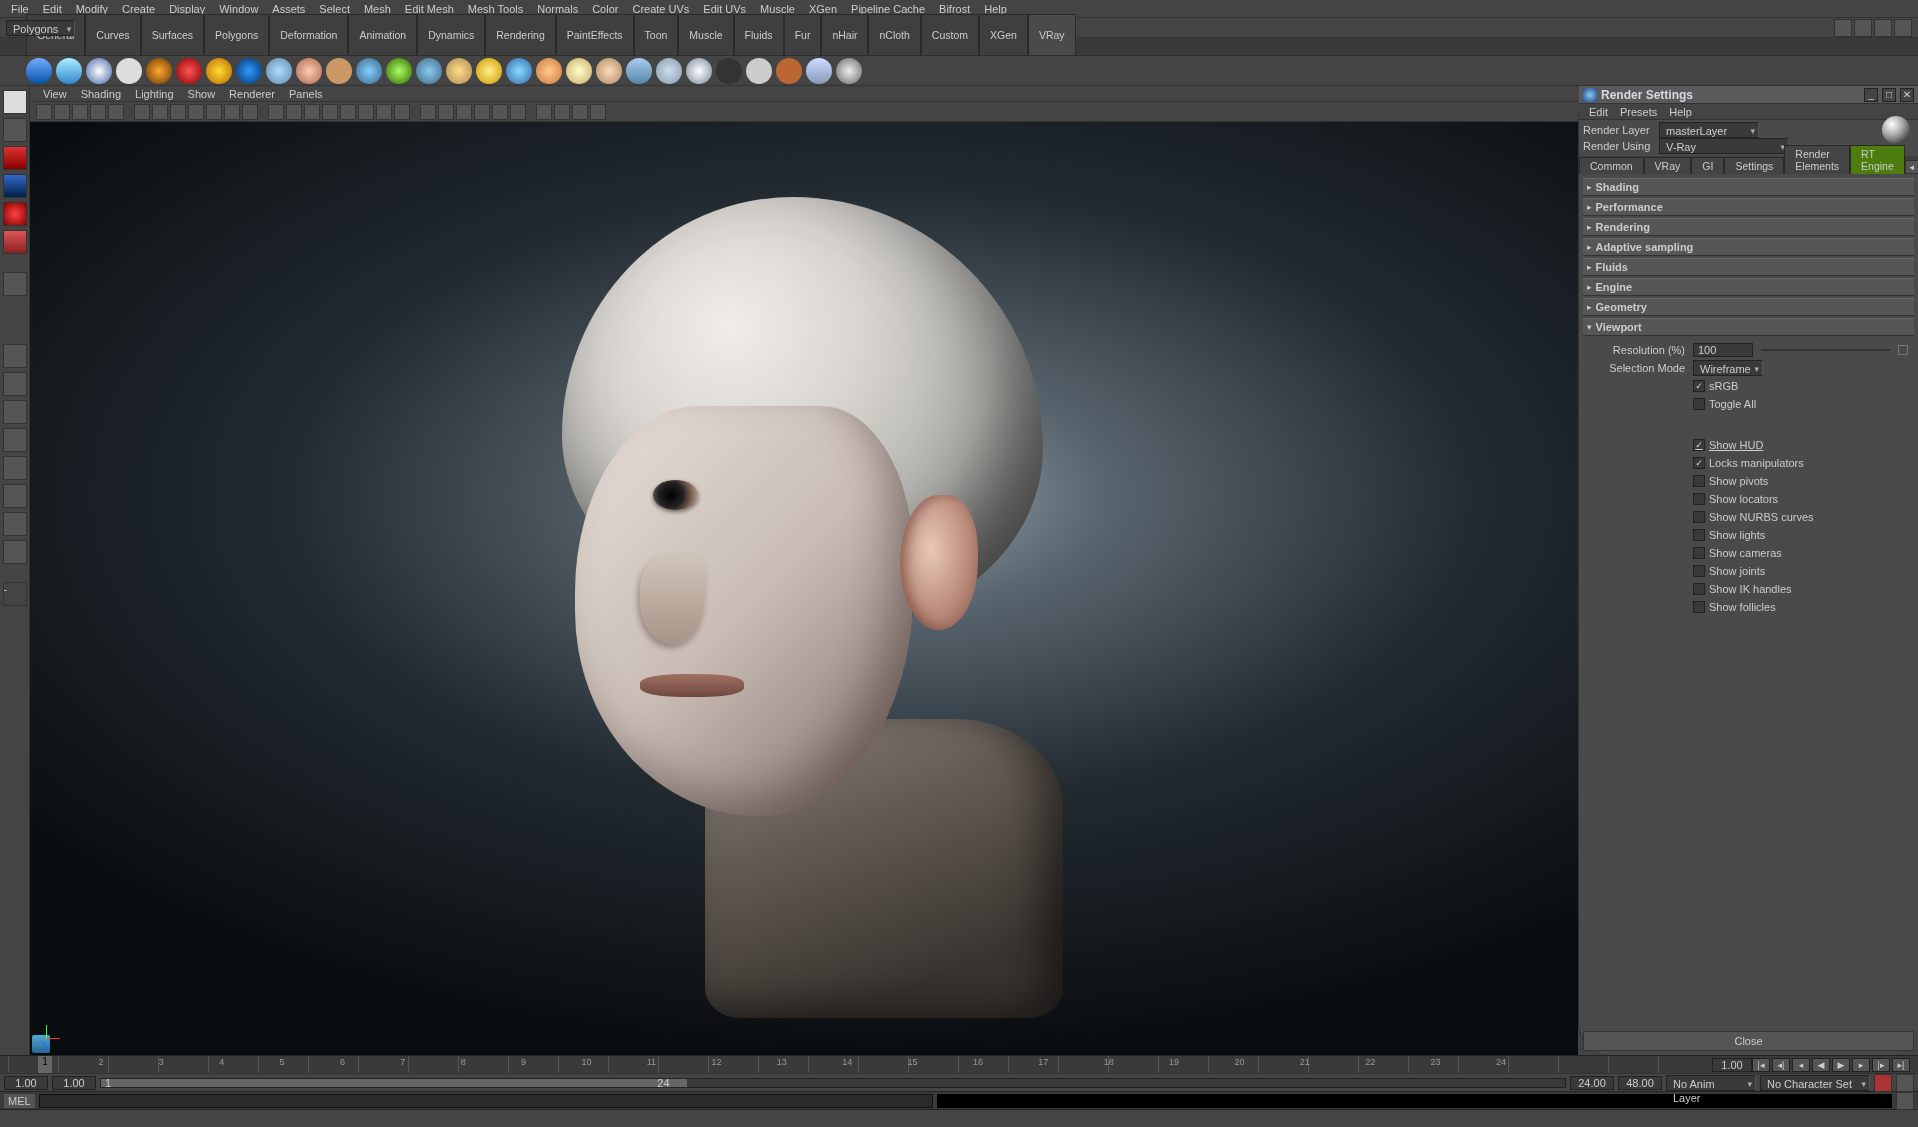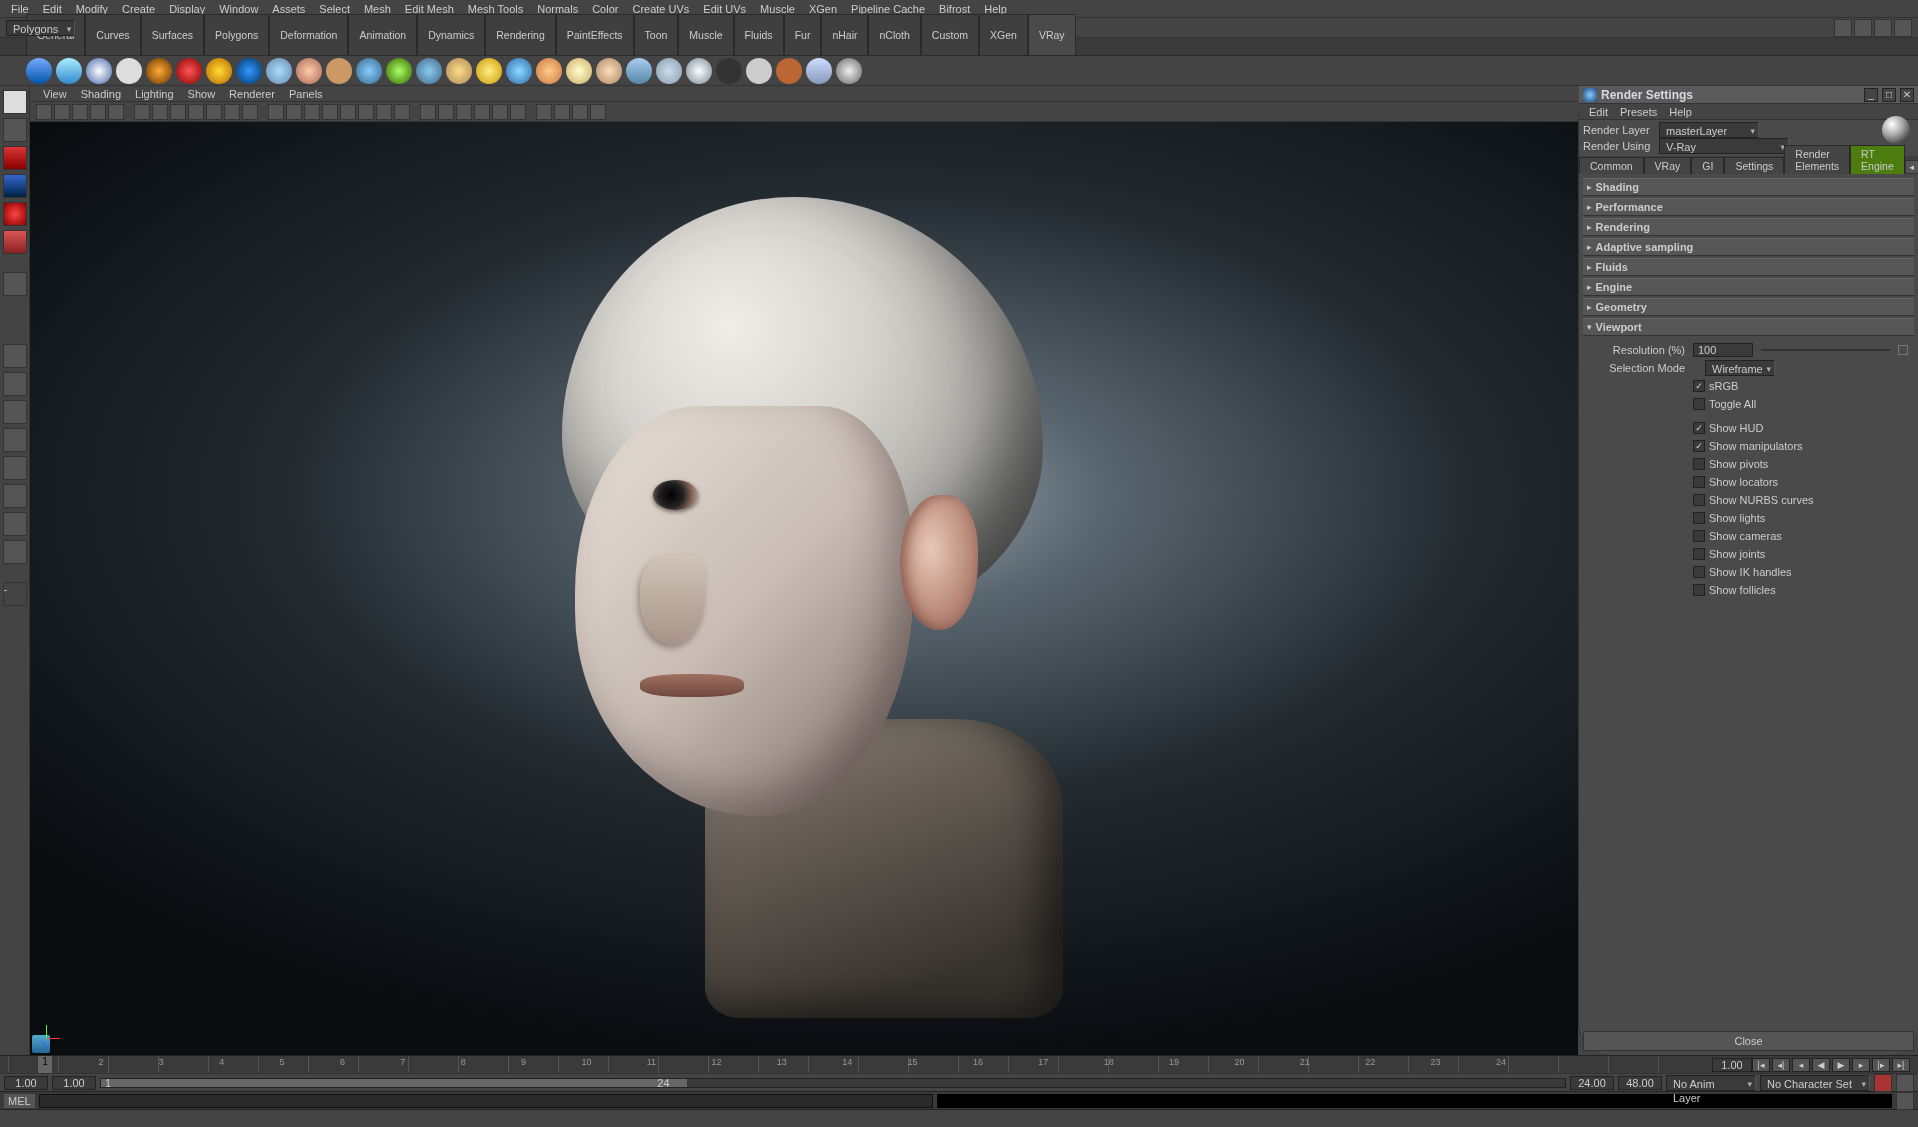--- a/index.html
+++ b/index.html
@@ -373,41 +373,41 @@
           </div>
           <div class="section-body">
             <div class="field-row">
               <span class="flbl">Resolution (%)</span>
               <input type="text" value="100" style="">
               <div style="flex:1;height:2px;background:#333;margin:0 4px;"></div>
               <div style="width:10px;height:10px;border:1px solid #777;"></div>
             </div>
             <div class="field-row">
               <span class="flbl">Selection Mode</span>
-              <div class="combo" style="width:70px;margin-left:12px;">Wireframe</div>
+              <div class="combo" style="width:70px;">Wireframe</div>
             </div>
             <div class="field-row" style="">
               <span class="flbl"></span>
               <div class="chk on"></div>
               <span>sRGB</span>
             </div>
             <div class="field-row" style="">
               <span class="flbl"></span>
               <div class="chk"></div>
               <span>Toggle All</span>
             </div>
-            <div class="field-row" style="margin-top: 8px;">
+            <div class="field-row" style="margin-top: 25px; text-decoration: underline;">
               <span class="flbl"></span>
               <div class="chk on"></div>
               <span>Show HUD</span>
             </div>
             <div class="field-row" style="">
               <span class="flbl"></span>
               <div class="chk on"></div>
-              <span>Show manipulators</span>
+              <span>Locks manipulators</span>
             </div>
             <div class="field-row" style="">
               <span class="flbl"></span>
               <div class="chk"></div>
               <span>Show pivots</span>
             </div>
             <div class="field-row" style="">
               <span class="flbl"></span>
               <div class="chk"></div>
               <span>Show locators</span>

